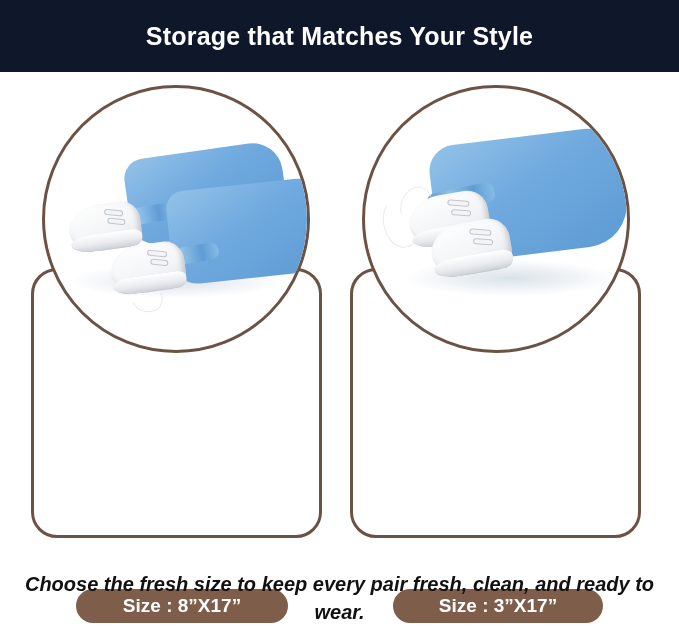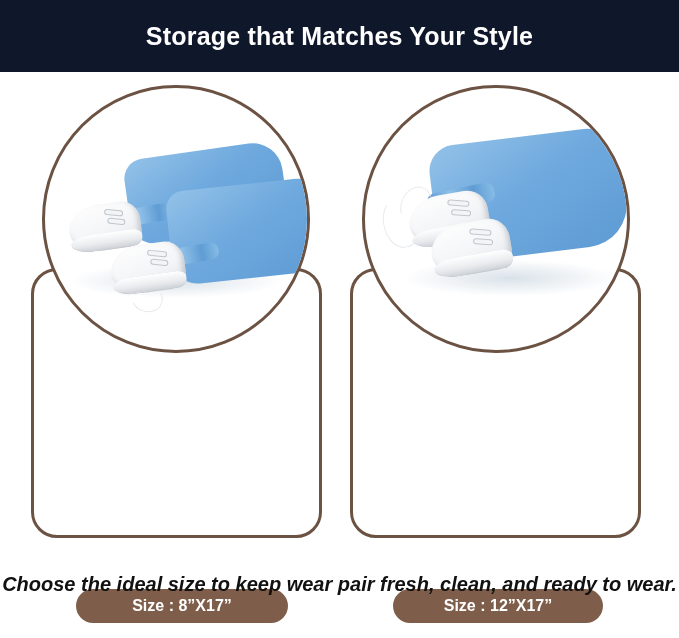--- a/index.html
+++ b/index.html
@@ -134,21 +134,21 @@
     position: absolute;
     height: 34px;
     background: #7e5e4a;
     border-radius: 17px;
     display: flex;
     align-items: center;
     justify-content: center;
   }
   .size-badge-label {
     color: #ffffff;
-    font-size: 16px;
+    font-size: 19px;
     font-weight: bold;
     white-space: nowrap;
   }
   #size-badge-left  { left: 42px;  top: 318px; width: 212px; }
   #size-badge-right { left: 40px;  top: 318px; width: 210px; }
 
   
   #footer-note {
     position: absolute;
     left: 0;
@@ -204,21 +204,21 @@
         <div class="lace" style="left:41px; top:18px; width:16px; height:4px; transform:rotate(14deg);"></div>
       </div>
 
       <div class="drawstring" style="left:86px; top:196px; width:30px; height:26px; border-color:#e6e9ed; border-left-color:transparent; border-top-color:transparent; transform:rotate(20deg);"></div>
     </div>
   </div>
 
   <div class="product-card" id="product-card-right">
 
     <div class="size-badge" id="size-badge-right">
-      <span class="size-badge-label">Size : 12”X17”</span>
+      <span class="size-badge-label">Size : 3”X17”</span>
     </div>
 
   </div>
 
   <div class="card-circle" id="card-circle-right">
     <div class="photo">
 
       <div class="bag-shadow" style="left:40px; top:172px; width:210px; height:36px;"></div>
 
       <div class="bag bag-body" style="left:68px; top:48px; width:192px; height:118px; transform: rotate(-7deg); border-radius:26px 34px 42px 28px;"></div>
@@ -238,13 +238,13 @@
         <div class="lace" style="left:44px; top:20px; width:18px; height:4px; transform:rotate(14deg);"></div>
       </div>
 
       <div class="drawstring" style="left:18px; top:108px; width:36px; height:50px; border-color:#e6e9ed; border-right-color:transparent; border-top-color:transparent; transform:rotate(-10deg);"></div>
       <div class="drawstring" style="left:36px; top:98px; width:28px; height:36px; border-color:#e6e9ed; border-right-color:transparent; border-bottom-color:transparent; transform:rotate(24deg);"></div>
     </div>
   </div>
 
 </div>
 
-<div id="footer-note">Choose the ideal size to keep wear pair fresh, clean, and ready to wear.</div>
+<div id="footer-note">Choose the fresh size to keep every pair fresh, clean, and ready to wear.</div>
 
 </body></html>

